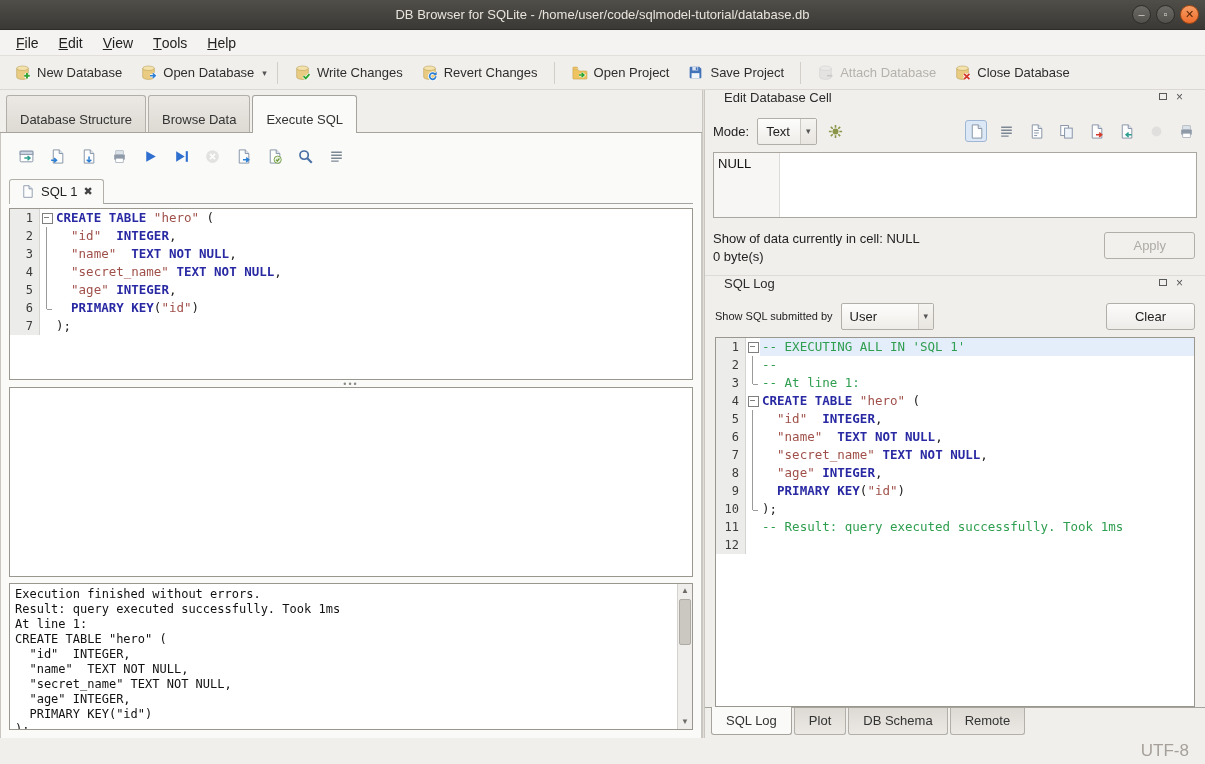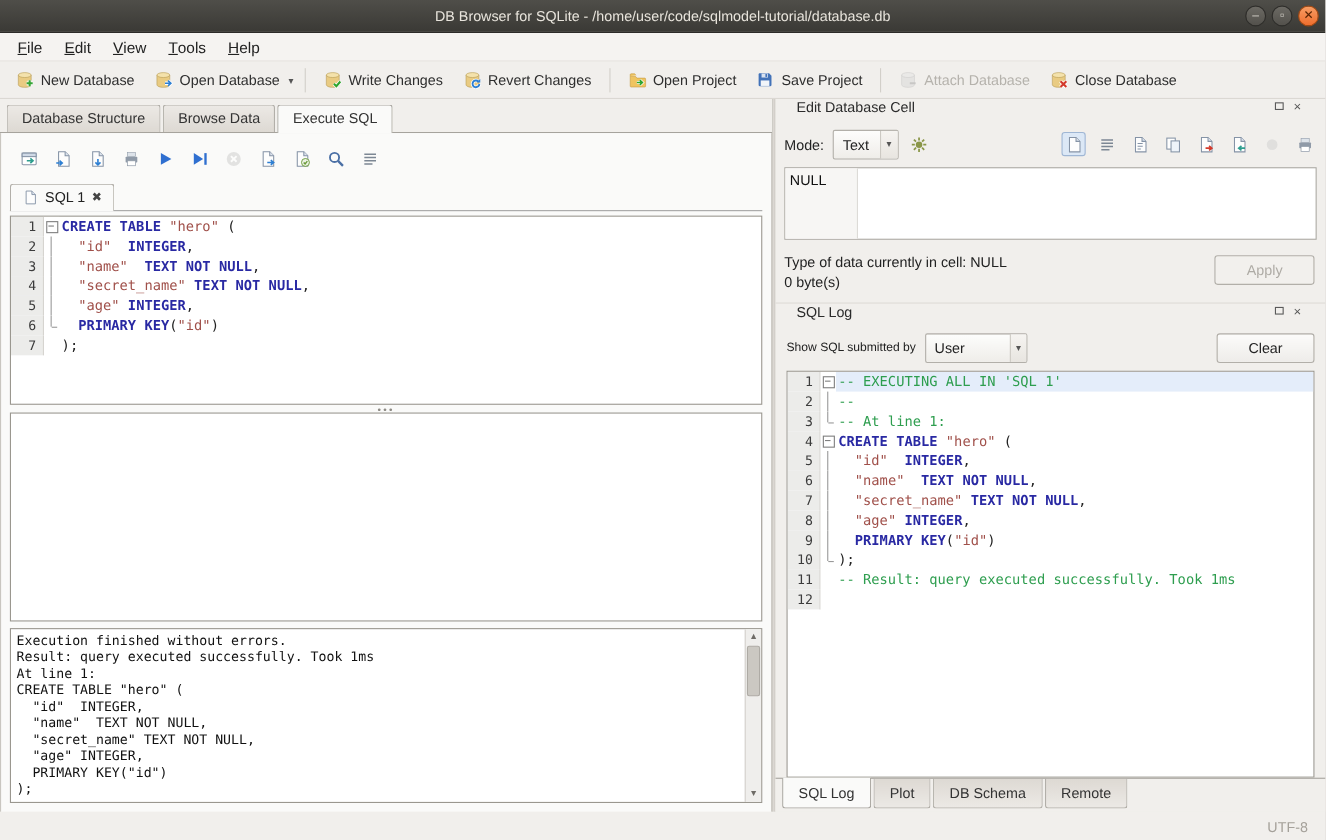--- a/index.html
+++ b/index.html
@@ -31,21 +31,21 @@
   .icon.disabled{opacity:.45;filter:grayscale(1)}
 
   
   .content{flex:1;display:flex;min-height:0}
   .left{width:702px;flex:none;display:flex;flex-direction:column;background:#f1efec;min-height:0}
   .vsplit{width:3px;flex:none;background:#e2dfda;border-left:1px solid #c9c6c0;border-right:1px solid #c9c6c0}
   .right{flex:1;display:flex;flex-direction:column;background:#f1efec;min-width:0;min-height:0}
 
   
   .main-tabs{display:flex;align-items:flex-end;padding:5px 6px 0;border-bottom:1px solid #a6a39d;background:#f1efec;flex:none}
-  .tab{padding:4px 13px 5px;border:1px solid #b2afa9;border-bottom:none;background:linear-gradient(#ece9e5,#ddd9d3);margin-right:2px;border-radius:3px 3px 0 0;font-size:13px;color:#333}
+  .tab{padding:16px 13px 5px;border:1px solid #b2afa9;border-bottom:none;background:linear-gradient(#ece9e5,#ddd9d3);margin-right:2px;border-radius:3px 3px 0 0;font-size:13px;color:#333}
   .tab.active{background:#fafaf9;margin-bottom:-1px;padding-bottom:6px;border-color:#a6a39d}
 
   .left-body{flex:1;display:flex;flex-direction:column;background:#fafaf9;border-left:1px solid #c9c6c0;border-right:1px solid #c9c6c0;padding:6px 8px 8px;min-height:0}
 
   
   .sql-toolbar{height:34px;flex:none;display:flex;align-items:center;gap:9px;padding:0 6px}
   .sql-tool{width:22px;height:22px;display:flex;align-items:center;justify-content:center;border-radius:3px}
 
   
   .sql-tabbar{height:29px;flex:none;display:flex;align-items:flex-end;border-bottom:1px solid #a3a3a3;margin-top:2px}
@@ -103,21 +103,21 @@
   .log-controls .lbl{font-size:11px}
   .log-controls .clear{margin-left:auto}
   .log-editor{flex:1;margin:2px 10px 0;min-height:0;overflow:hidden}
 
   
   .bottom-tabs{height:31px;flex:none;display:flex;align-items:flex-start;padding:0 6px;border-top:1px solid #a6a39d;background:#f1efec}
   .btab{padding:5px 14px 6px;border:1px solid #b2afa9;border-top:none;background:linear-gradient(#ddd9d3,#ece9e5);margin-right:2px;border-radius:0 0 3px 3px;font-size:13px;color:#333}
   .btab.active{background:#fafaf9;margin-top:-1px;padding-top:6px;border-color:#a6a39d}
 
   
-  .statusbar{height:26px;flex:none;display:flex;align-items:center;justify-content:flex-end;padding:0 16px;background:#f1efec;color:#a5a19a;font-size:13px}
+  .statusbar{height:26px;flex:none;display:flex;align-items:center;justify-content:flex-end;padding:0 16px;background:#f1efec;color:#a5a19a;font-size:17px}
 </style>
 </head>
 <body>
 
 <div class="window">
 
   <div class="titlebar">
     <span class="title">DB Browser for SQLite - /home/user/code/sqlmodel-tutorial/database.db</span>
     <span class="win-controls">
       <span class="win-btn">–</span>
@@ -504,21 +504,21 @@
             </span>
           </span>
       </div>
 
       <div class="cell-editor">
         <div class="cell-gutter">NULL</div>
         <div style="flex:1"></div>
       </div>
 
       <div class="cell-info">
-        <div class="line">Type of data currently in cell: NULL</div>
+        <div class="line">Show of data currently in cell: NULL</div>
         <div class="line">0 byte(s)</div>
         <button class="btn disabled apply-btn">Apply</button>
       </div>
 
       <div class="dock-header" style="border-top:1px solid #dedbd6">
         <span>SQL Log</span>
         <span class="spacer"></span>
         <span class="dock-btn">
             <span class="float-box"></span>
           </span>

